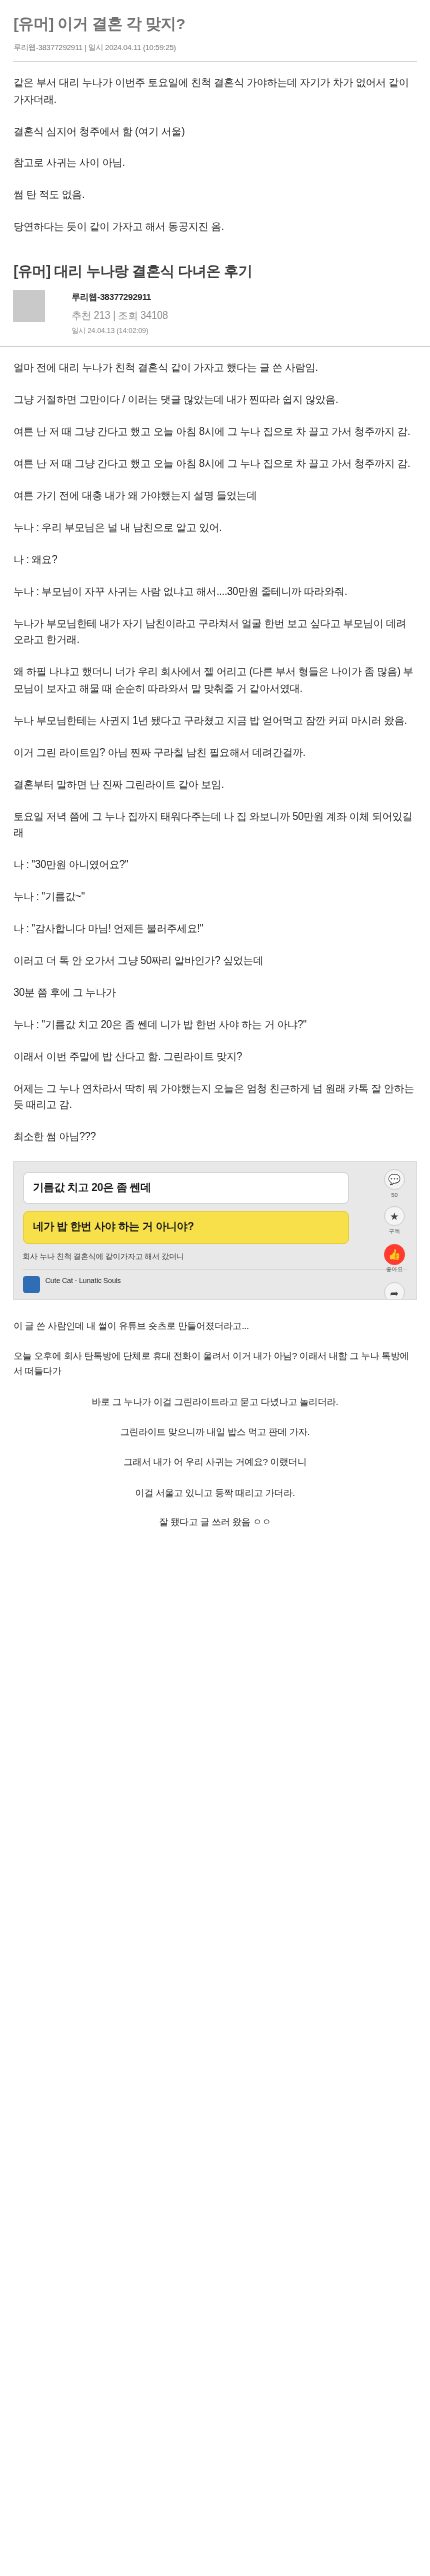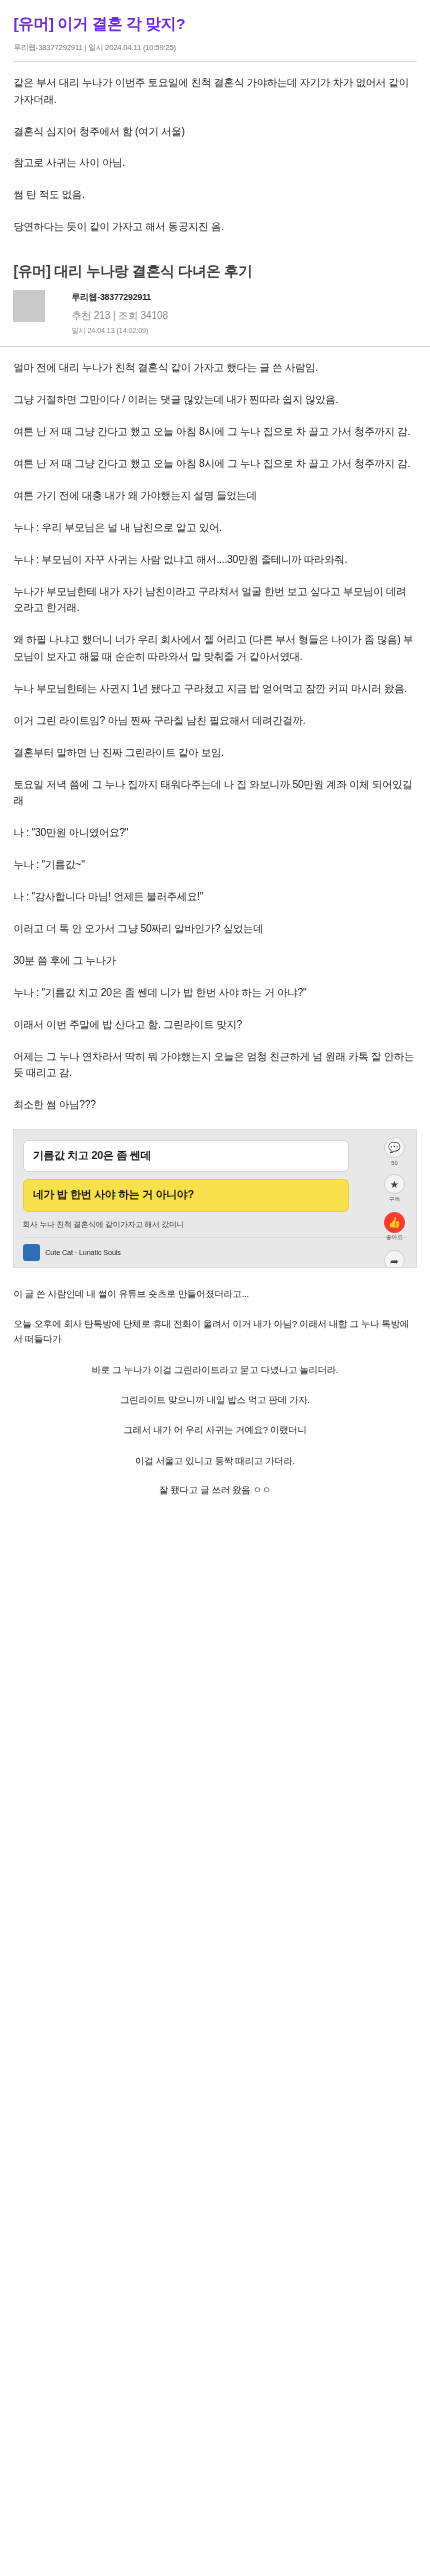--- a/index.html
+++ b/index.html
@@ -21,21 +21,21 @@
     position: relative;
   }
 
   
   .post-head {
     padding: 14.4px 13.4px 0 13.4px;
   }
   .post-title {
     font-size: 15.5px;
     font-weight: bold;
-    color: #6d28d9;
+    color: #737373;
     letter-spacing: -0.3px;
     line-height: 1.35;
   }
   .post-meta {
     margin-top: 7.2px;
     font-size: 7.7px;
     color: #7a7a7a;
     letter-spacing: -0.2px;
   }
   .rule {
@@ -170,21 +170,20 @@
   .vid-caption {
     font-size: 7.7px;
     color: #3a3a3a;
     line-height: 1.5;
     letter-spacing: -0.2px;
     width: 330px;
     margin-bottom: 7.2px;
   }
   .vid-footer {
     display: flex;
-    align-items: center;
     gap: 5.2px;
     border-top: 0.5px solid #d8d8d8;
     padding: 5.2px 0 6.2px 0;
     margin-top: 2.1px;
   }
   .vid-thumb {
     width: 17.5px; height: 17.5px;
     border-radius: 3.1px;
     background: #2f6db5;
     flex: 0 0 auto;
@@ -249,20 +248,21 @@
   </div>
   <hr class="rule-thick">
 
   <div class="body">
     <p>얼마 전에 대리 누나가 친척 결혼식 같이 가자고 했다는 글 쓴 사람임.</p>
     <p>그냥 거절하면 그만이다 / 이러는 댓글 많았는데 내가 찐따라 쉽지 않았음.</p>
     <p>여튼 난 저 때 그냥 간다고 했고 오늘 아침 8시에 그 누나 집으로 차 끌고 가서 청주까지 감.</p>
     <p>여튼 난 저 때 그냥 간다고 했고 오늘 아침 8시에 그 누나 집으로 차 끌고 가서 청주까지 감.</p>
     <p>여튼 가기 전에 대충 내가 왜 가야했는지 설명 들었는데</p>
     <p>누나 : 우리 부모님은 널 내 남친으로 알고 있어.</p>
+    <p>나 : 왜요?</p>
     <p>누나 : 부모님이 자꾸 사귀는 사람 없냐고 해서....30만원 줄테니까 따라와줘.</p>
     <p>누나가 부모님한테 내가 자기 남친이라고 구라쳐서 얼굴 한번 보고 싶다고 부모님이 데려 오라고 한거래.</p>
     <p>왜 하필 나냐고 했더니 너가 우리 회사에서 젤 어리고 (다른 부서 형들은 나이가 좀 많음) 부모님이 보자고 해물 때 순순히 따라와서 말 맞춰줄 거 같아서였대.</p>
     <p>누나 부모님한테는 사귄지 1년 됐다고 구라쳤고 지금 밥 얻어먹고 잠깐 커피 마시러 왔음.</p>
     <p>이거 그린 라이트임? 아님 찐짜 구라칠 남친 필요해서 데려간걸까.</p>
     <p>결혼부터 말하면 난 진짜 그린라이트 같아 보임.</p>
     <p>토요일 저녁 쯤에 그 누나 집까지 태워다주는데 나 집 와보니까 50만원 계좌 이체 되어있길래</p>
     <p>나 : "30만원 아니였어요?"</p>
     <p>누나 : "기름값~"</p>
     <p>나 : "감사합니다 마님! 언제든 불러주세요!"</p>

